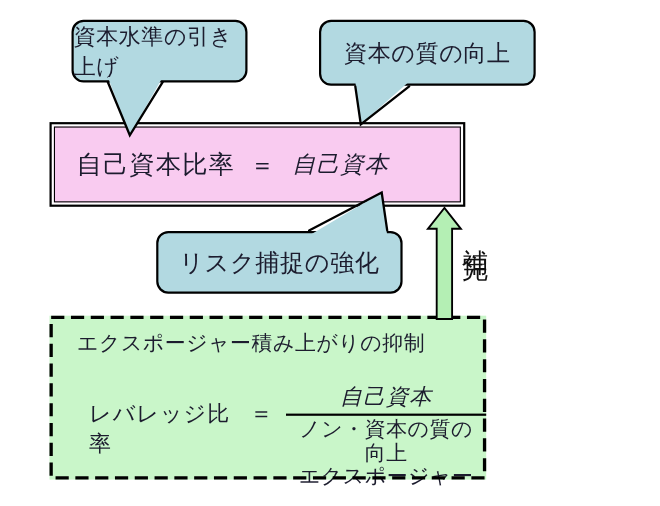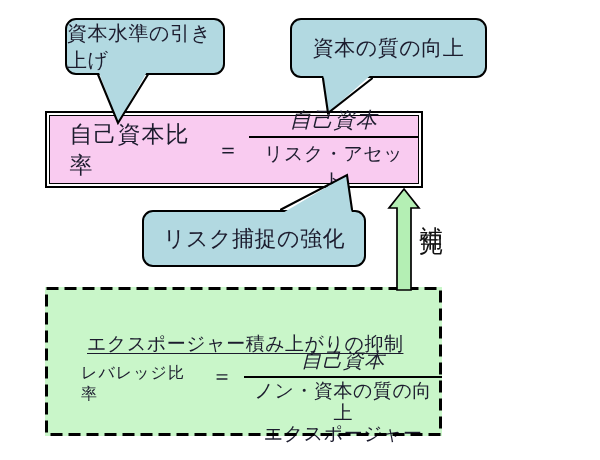--- a/index.html
+++ b/index.html
@@ -36,25 +36,25 @@
     border-top:2.3px solid #000; font-size:19px; padding:3px 12px 0;
     text-align:center; letter-spacing:0.5px;
   }
 
   
   .green-box {
     position:absolute; left:45px; top:287px; width:397px; height:149px;
     background:var(--green); box-sizing:border-box; z-index:1;
   }
   .g-title {
-    position:absolute; left:42px; top:12px; font-size:19px; letter-spacing:0.5px;
-    text-decoration:underline; text-underline-offset:3px; text-decoration-thickness:1.4px;margin-top:32px;
+    position:absolute; left:25px; top:12px; font-size:19px; letter-spacing:0.5px;
+    text-underline-offset:3px; text-decoration-thickness:1.4px;
   }
   .g-row { position:absolute; left:36px; top:60px; display:flex; align-items:flex-start; }
-  .g-label { font-size:16px; margin-top:16px; letter-spacing:1px; }
+  .g-label { font-size:20px; margin-top:16px; letter-spacing:1px; }
   .g-equals { font-size:21px; margin:15px 0 0 16px; }
   .g-frac { margin-left:12px; }
   .g-frac .num { font-size:20px; }
   .g-frac .den { font-size:19px; line-height:1.14; padding:2px 6px 0; border-top:2.2px solid #000; }
 
   
   .complement {
     position:absolute; left:417px; top:207px; width:30px; height:72px;
     writing-mode:vertical-rl; text-orientation:upright;
     font-size:24px; letter-spacing:4px; z-index:2; color:#111;
@@ -86,21 +86,20 @@
       </span>
     </div>
   </div>
 
   <div class="pink-outer">
     <div class="pink-inner">
       <span class="ratio-label">自己資本比率</span>
       <span class="equals">＝</span>
       <span class="frac">
         <span class="num">自己資本</span>
-        <span class="den">リスク・アセット</span>
       </span>
     </div>
   </div>
 
   <div class="callout" id="callout-level">
     <span>資本水準の引き上げ</span>
   </div>
   <div class="callout" id="callout-risk">
     <span>リスク捕捉の強化</span>
   </div>

